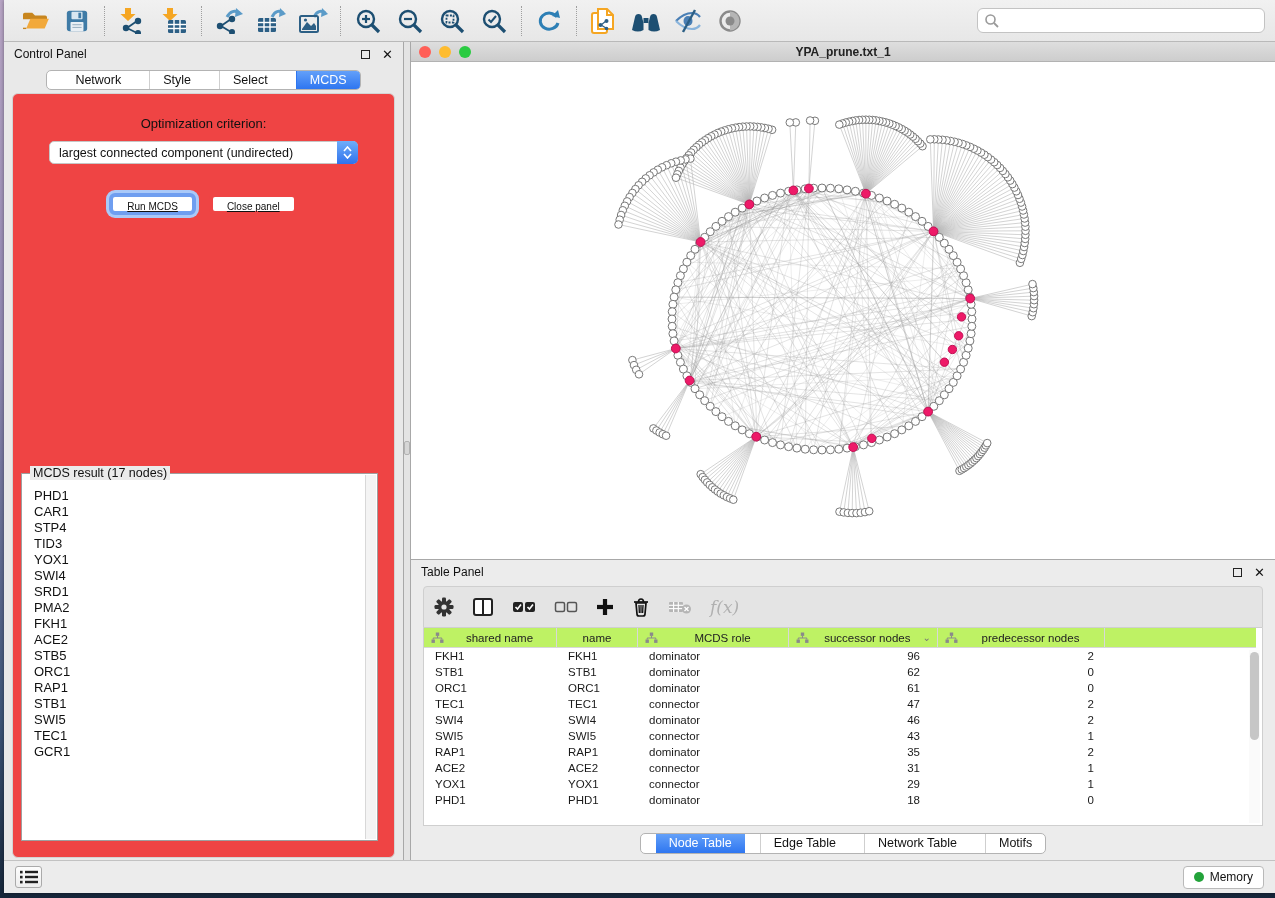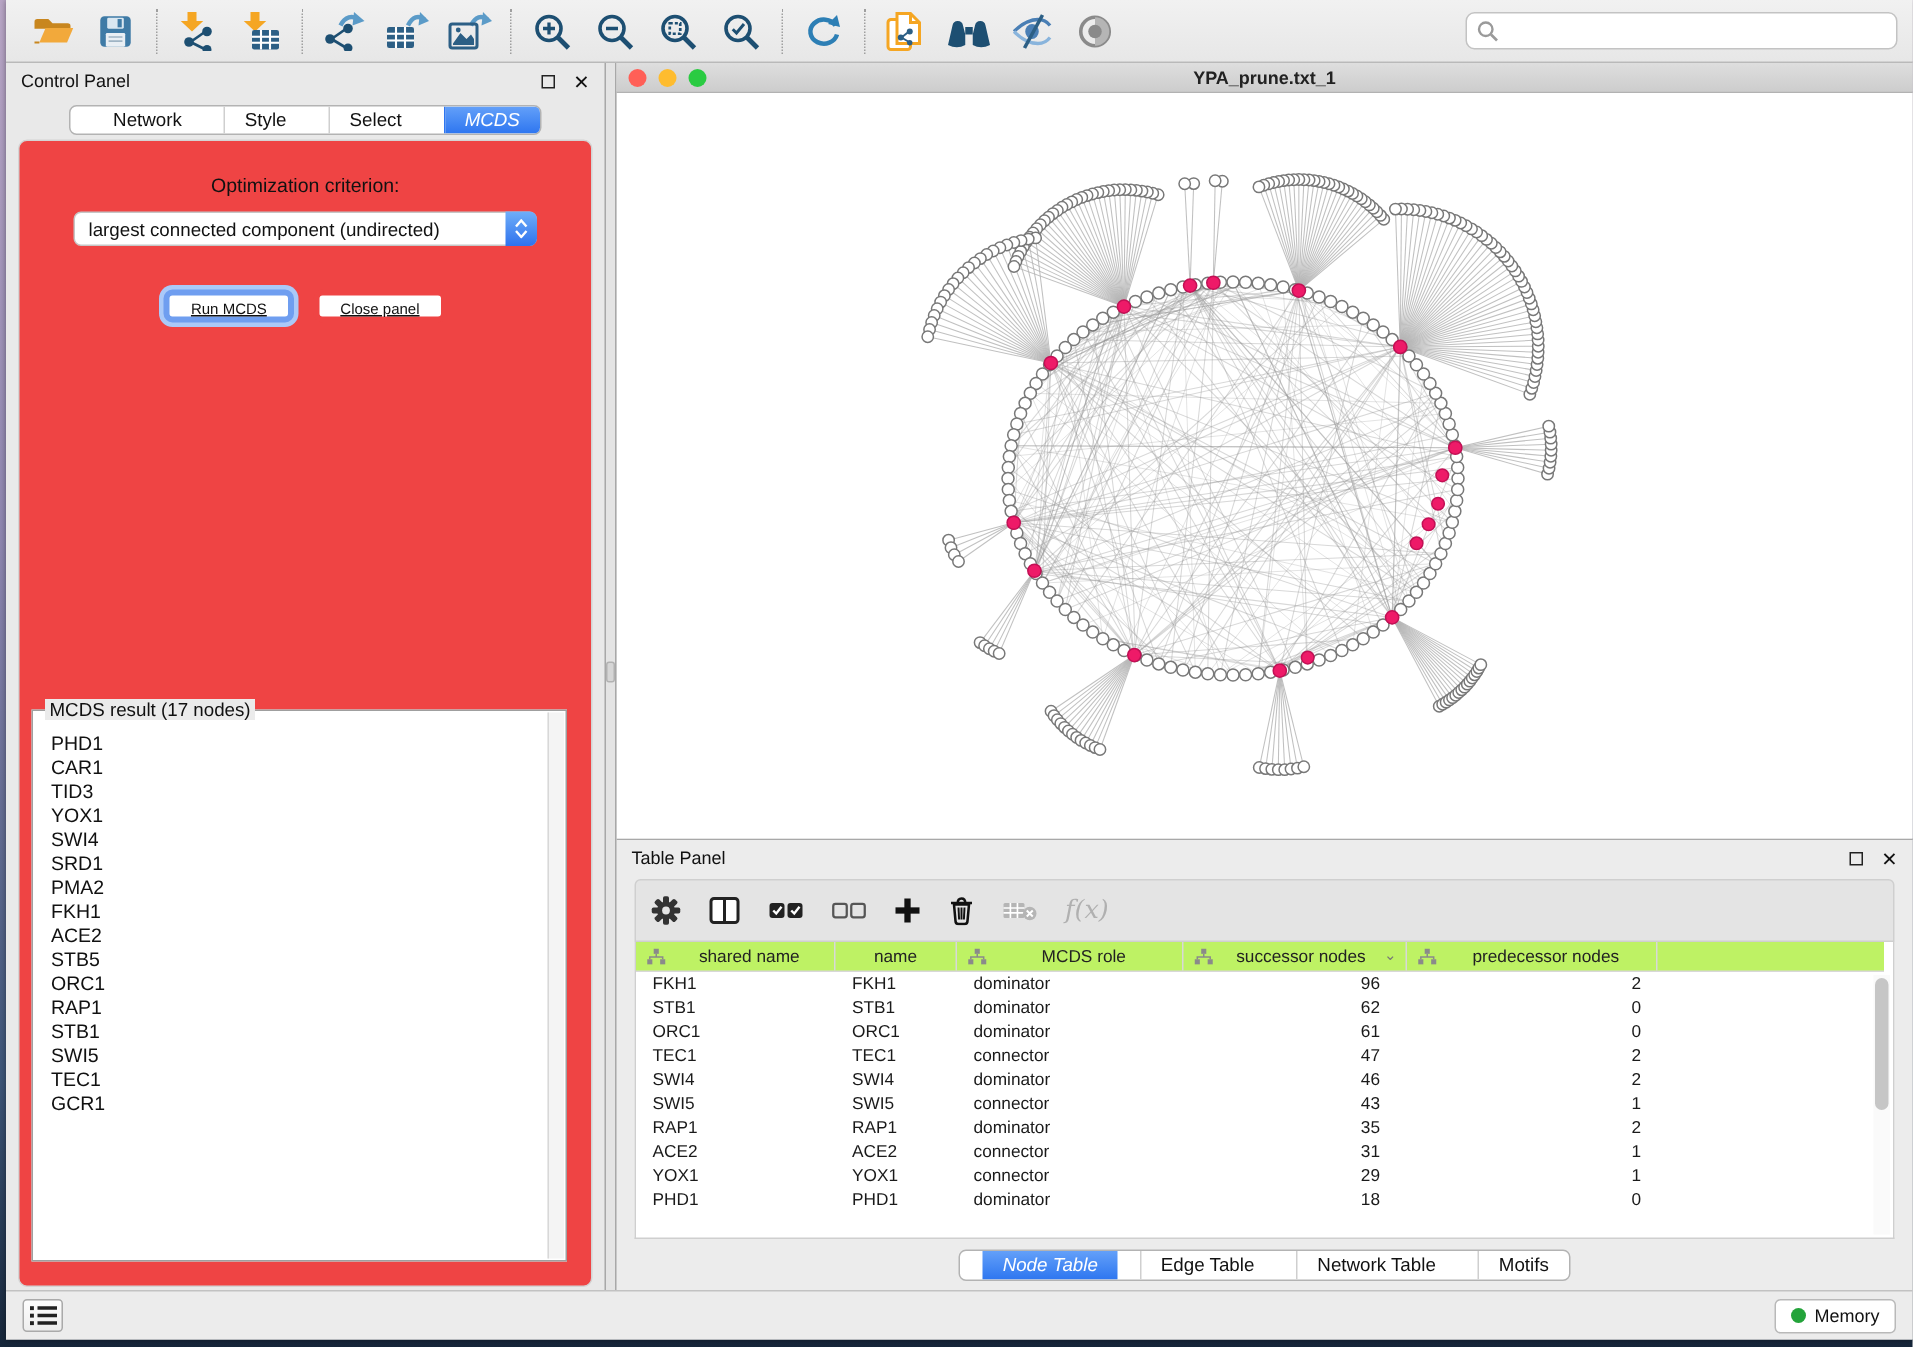--- a/index.html
+++ b/index.html
@@ -20,21 +20,21 @@
   
   .cpanel { width:399px; flex:0 0 auto; display:flex; flex-direction:column; background:#e9e9e9; }
   .panel-title-row { height:24px; display:flex; align-items:center; padding:0 10px; font-size:12px; color:#111; flex:0 0 auto; }
   .panel-title-row .sp { flex:1; }
   .float-ico { width:9px; height:9px; border:1.5px solid #222; display:inline-block; margin-right:12px; }
   .close-ico { font-size:13px; font-weight:bold; color:#111; line-height:9px; }
   .tabs-row { display:flex; justify-content:center; padding:4px 0 0 0; flex:0 0 auto; }
   .seg-ctl { display:inline-flex; border:1px solid #b3b3b3; border-radius:5px; background:#fff; overflow:hidden; height:20px; }
   .seg { padding:0 13px; font-size:12.5px; line-height:19px; border-left:1px solid #cfcfcf; color:#111; white-space:nowrap;margin-left:15px; }
   .seg:first-child { border-left:none; }
-  .seg.active { background:linear-gradient(#63a0f9,#2e76f0); color:#fff; border-left-color:#2e76f0;font-style:italic; }
+  .seg.active { background:linear-gradient(#63a0f9,#2e76f0); color:#fff; border-left-color:#2e76f0; }
   .cpanel-content { flex:1; margin:3px 8px 2px 8px; background:#ef4444; border:1px solid #d4d4d4; border-radius:6px; display:flex; flex-direction:column; min-height:0; }
   .opt-label { text-align:center; font-size:13px; color:#111; margin-top:22px; }
   .dropdown { margin:10px 36px 16px 36px; height:23px; background:#fff; border:1px solid #c6c6c6; border-radius:5px; display:flex; align-items:center; position:relative;gap:24px; }
   .dropdown .val { flex:1; font-size:12.5px; padding:0 4px 0 9px; color:#111; white-space:nowrap; }
   .dd-cap { width:21px; height:23px; margin:-1px -1px -1px 0; border-radius:0 5px 5px 0; background:linear-gradient(#6faef9,#2f72ed); display:flex; flex-direction:column; align-items:center; justify-content:center; gap:1px; }
   .btn-row { display:flex; justify-content:center; gap:13px; margin-top:13px; }
   .mac-btn { height:22px; padding:0 14px; background:#fff; border:4px solid #ef4444; border-radius:6px; font-size:10px; line-height:20px; color:#111;text-decoration:underline; }
   .mac-btn.focused { border-color:#6f9ef0; box-shadow:0 0 0 3px #aac9f8; }
   .result-box { margin:auto 16px 20px 8px; margin-top:258px; flex:0 0 auto; border:1px solid #9f9f9f; background:#fff; position:relative; height:368px; }
   .result-legend { position:absolute; top:-8px; left:8px; background:#ebebeb; padding:0 3px; font-size:12.5px; color:#111; }
@@ -277,20 +277,21 @@
         </div>
         <div class="btn-row">
           <button class="mac-btn focused">Run MCDS</button>
           <button class="mac-btn">Close panel</button>
         </div>
         <div class="result-box">
           <span class="result-legend">MCDS result (17 nodes)</span>
           <div class="result-list" id="mcds-list">
                 <div class="result-item">PHD1</div>
                 <div class="result-item">CAR1</div>
+                <div class="result-item">STP4</div>
                 <div class="result-item">TID3</div>
                 <div class="result-item">YOX1</div>
                 <div class="result-item">SWI4</div>
                 <div class="result-item">SRD1</div>
                 <div class="result-item">PMA2</div>
                 <div class="result-item">FKH1</div>
                 <div class="result-item">ACE2</div>
                 <div class="result-item">STB5</div>
                 <div class="result-item">ORC1</div>
                 <div class="result-item">RAP1</div>

